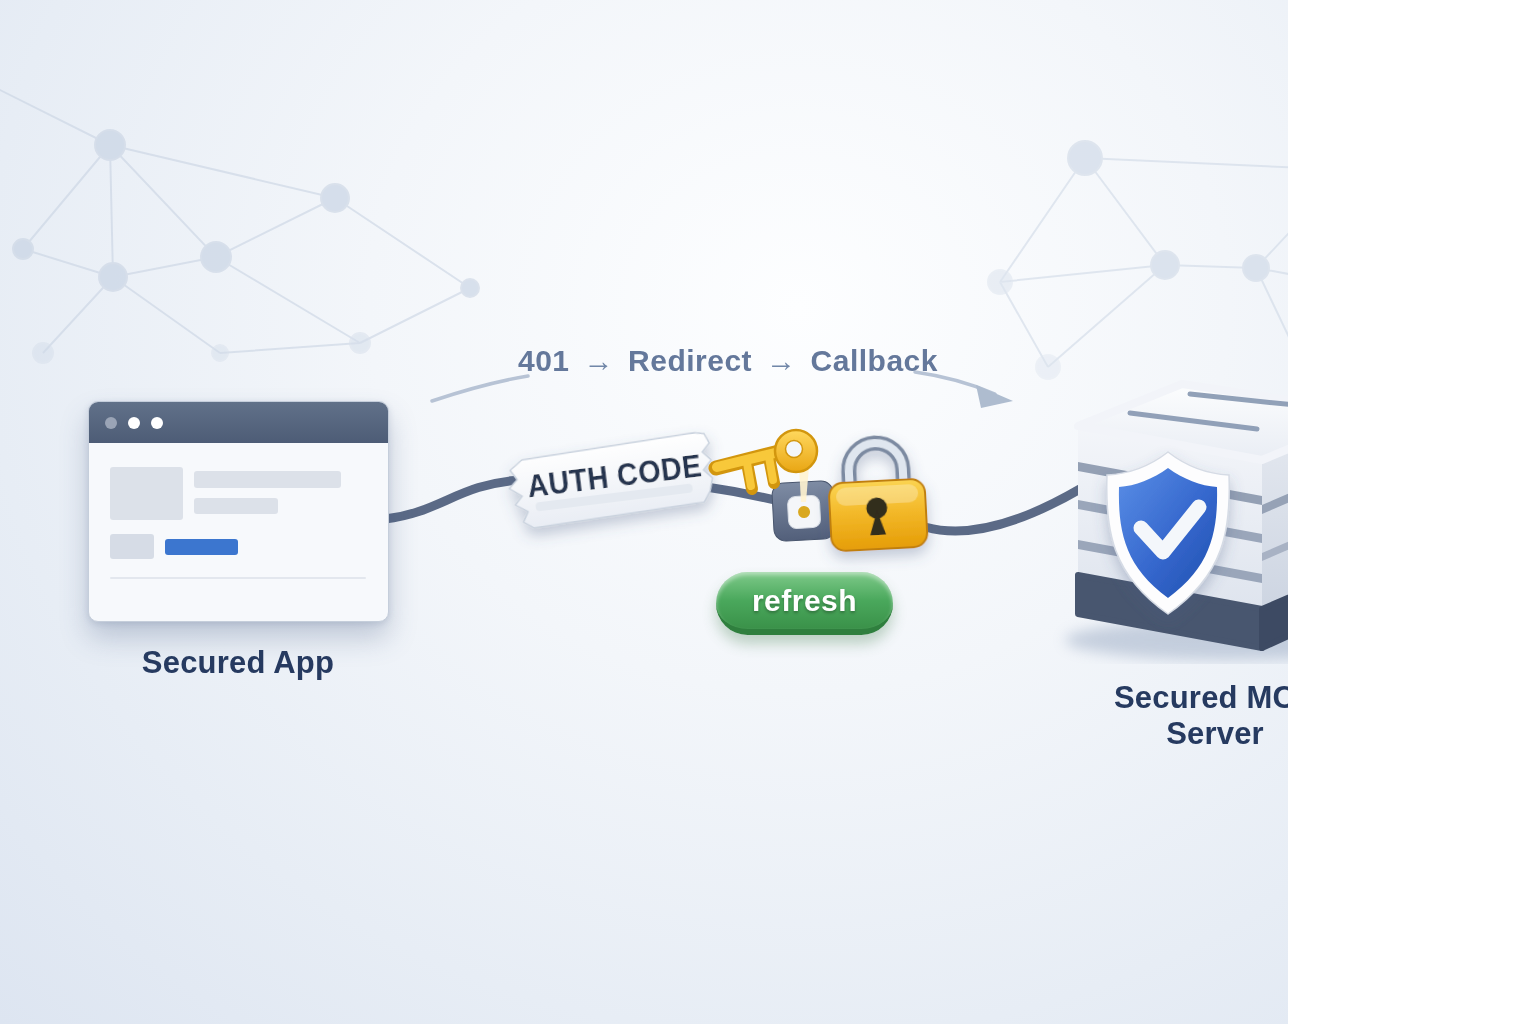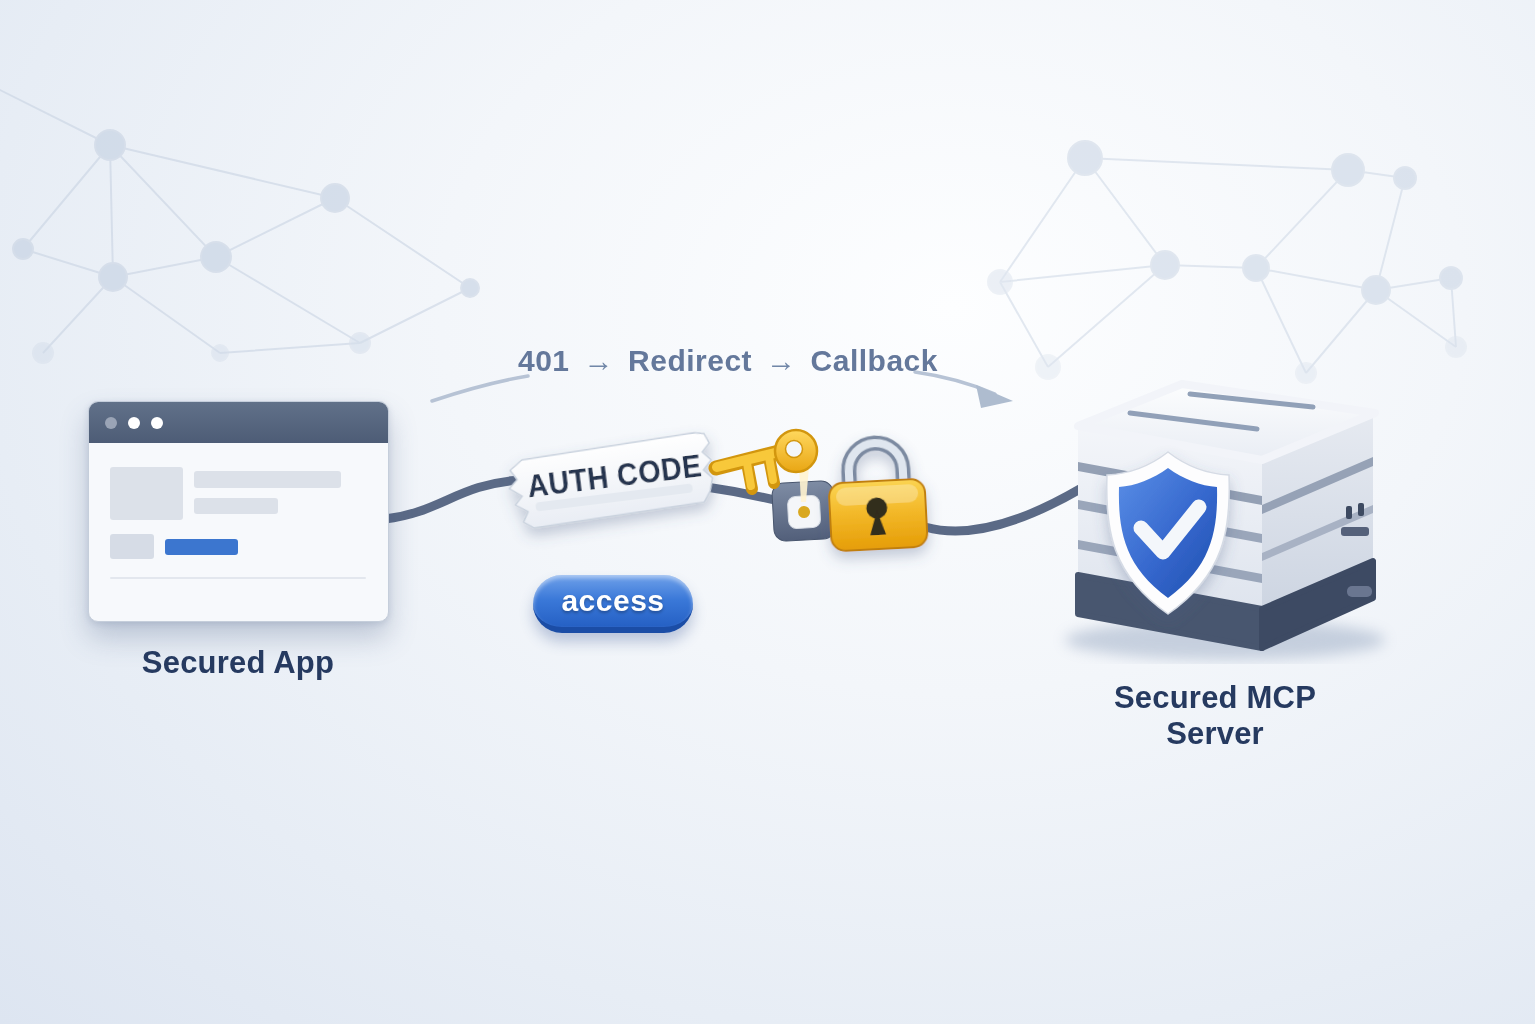--- a/index.html
+++ b/index.html
@@ -1,19 +1,20 @@
 <!DOCTYPE html>
 <html><head>
 <meta charset="utf-8">
 <style>
   html,body{margin:0;padding:0;}
   body{font-family:"Liberation Sans",sans-serif;}
   .stage{
-    position:relative;width:1535px;height:1024px;overflow:hidden;
+    position:relative;width:1252px;height:1024px;overflow:hidden;
     background:radial-gradient(ellipse at 62% 30%, #fdfeff 0%, #f3f6fa 38%, #e7edf5 72%, #dde5f1 100%);
+    padding-left:36px;
   }
   .stage svg.art{position:absolute;left:0;top:0;}
 
   
   .flow-text{
     position:absolute;left:0;top:344px;width:1456px;text-align:center;
     font-size:30px;font-weight:600;color:#64789b;letter-spacing:.5px;
   }
   .flow-text .sep{padding:0 14px;font-weight:400;color:#7187a8;}
 
@@ -250,17 +251,17 @@
     </div>
     <div class="blk big"></div>
     <div class="blk bar1"></div>
     <div class="blk bar2"></div>
     <div class="blk small"></div>
     <div class="blk blue"></div>
     <div class="blk line"></div>
   </div>
   <div class="caption client">Secured App</div>
 
-  <div class="pill access">access</div>
+  <div class="pill refresh">refresh</div>
 
   <div class="caption server">Secured MCP Server</div>
 
 </div>
 
 </body></html>

